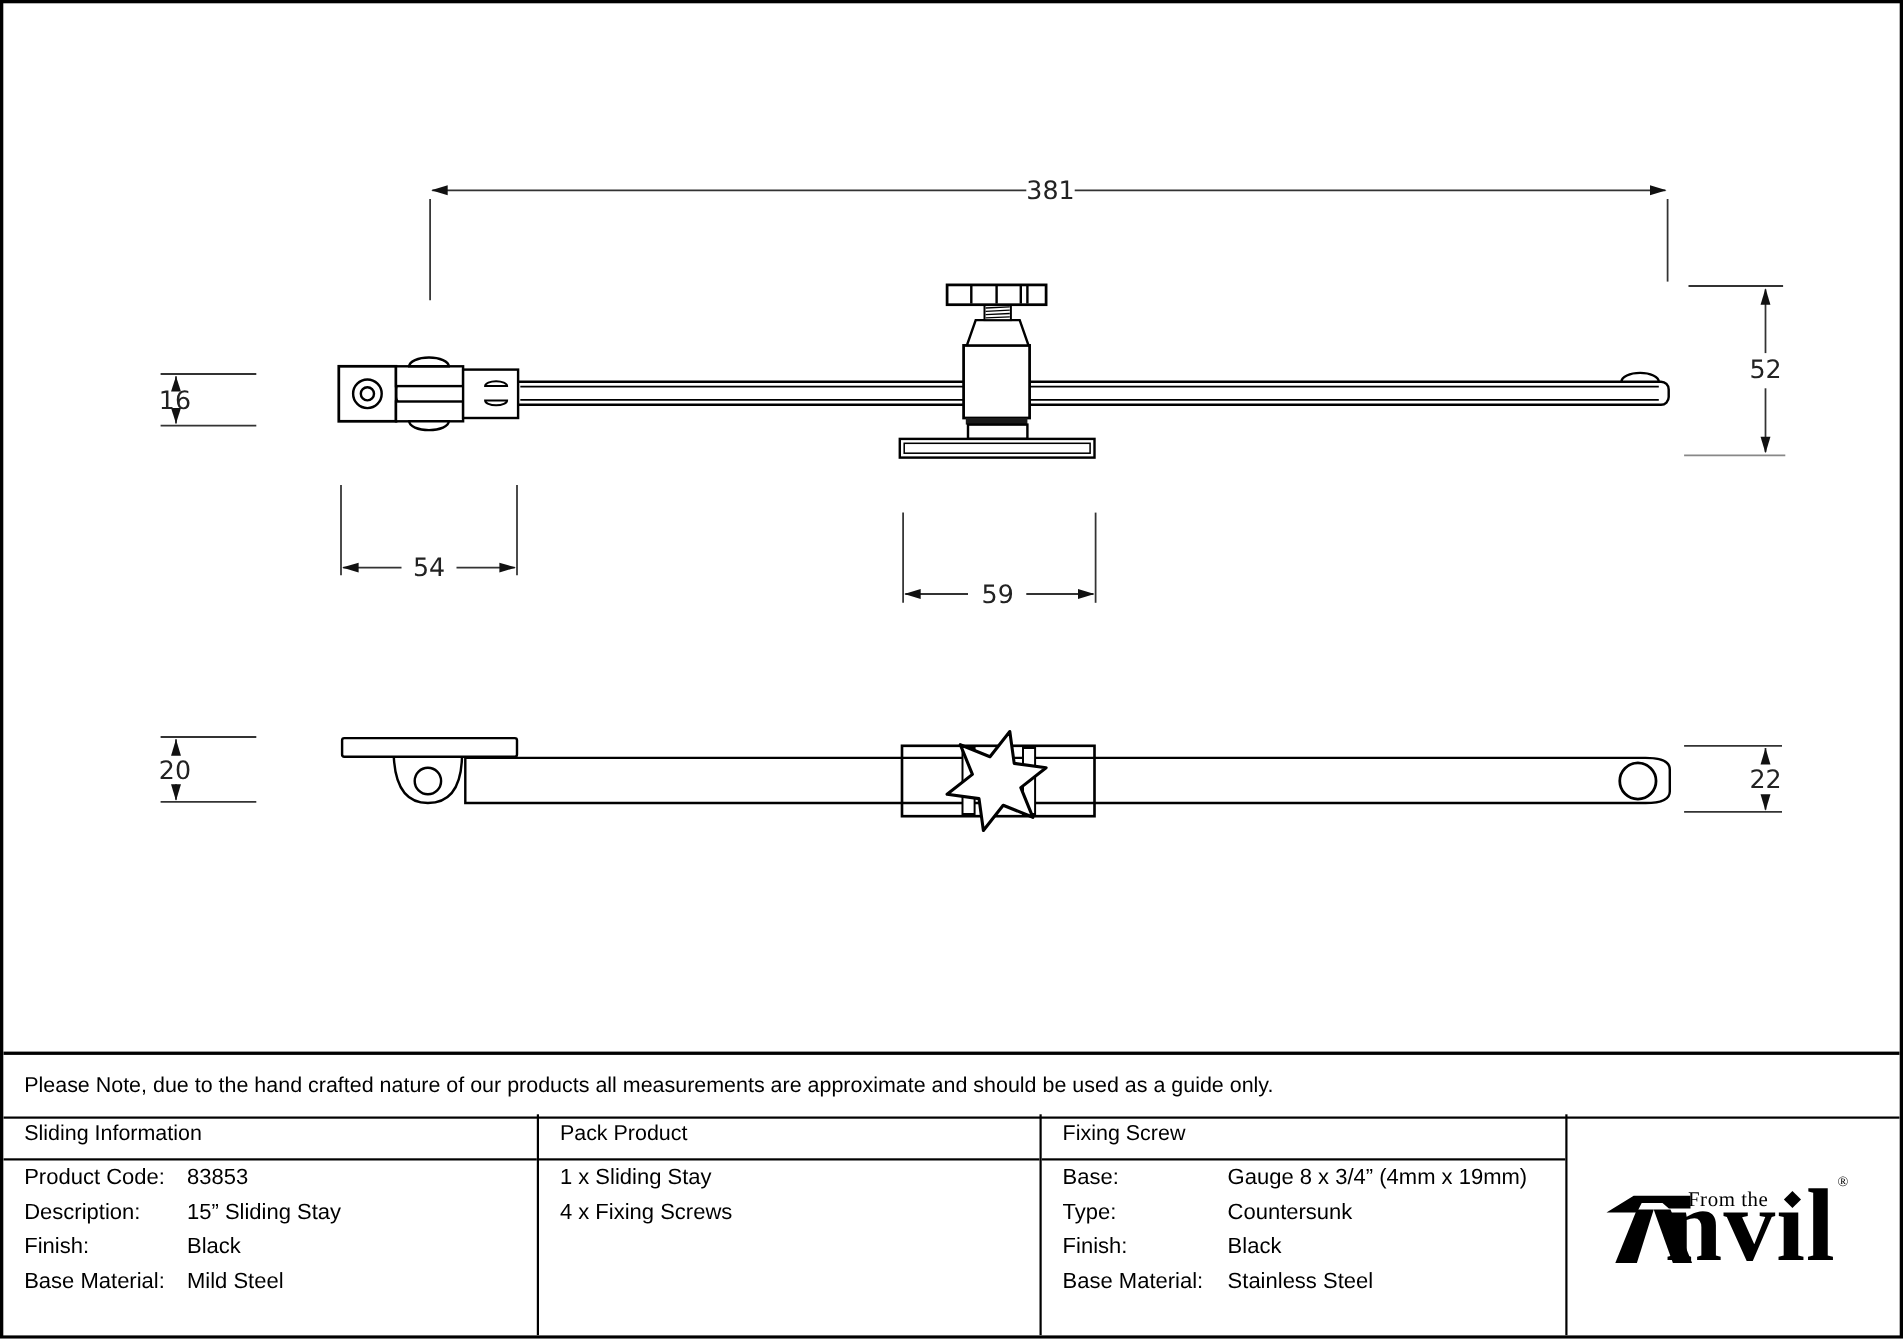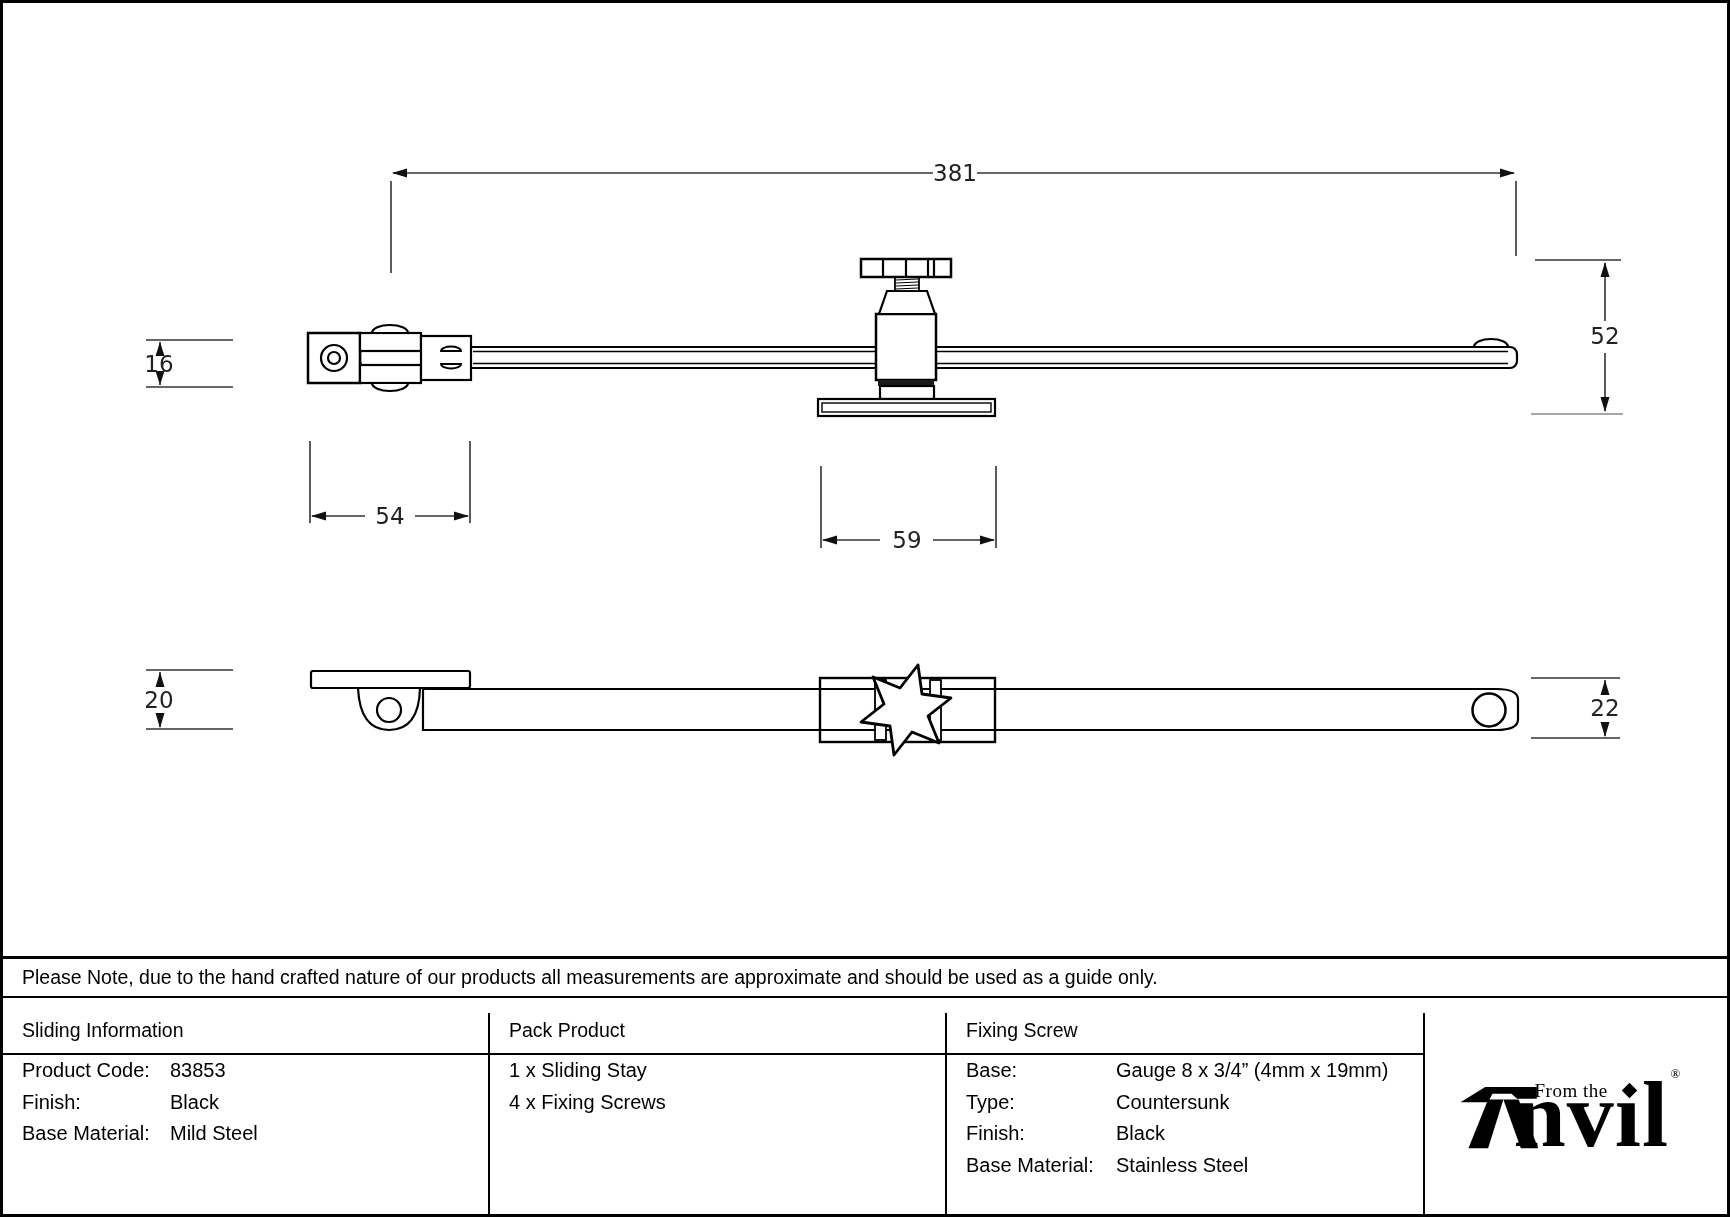--- a/index.html
+++ b/index.html
@@ -7,21 +7,21 @@
     position:relative;width:1730px;height:1217px;background:#fff;
     border:3px solid #000;box-sizing:border-box;overflow:hidden;
     font-family:"Liberation Sans",sans-serif;color:#000;
   }
   
   .drawing{position:absolute;left:0;top:0;width:1724px;height:950px;}
   .drawing svg{display:block;}
   .dim-text{font-family:"DejaVu Sans",sans-serif;font-size:23px;fill:#222;}
   
   .note-row{
-    position:absolute;left:0;right:0;top:953px;height:42px;box-sizing:border-box;
+    position:absolute;left:0;right:0;top:953px;height:61px;box-sizing:border-box;
     border-top:3px solid #000;border-bottom:2px solid #000;
     display:flex;align-items:center;padding-left:19px;
     font-size:19.5px;
   }
   
   .spec-table{position:absolute;left:0;right:0;top:1010px;bottom:0;}
   .col{position:absolute;top:0;bottom:0;box-sizing:border-box;}
   .col1{left:0;width:485px;}
   .col2{left:485px;width:457px;border-left:2px solid #000;}
   .col3{left:942px;width:478px;border-left:2px solid #000;}
@@ -189,20 +189,24 @@
   <div class="spec-table">
 
     <div class="col col1">
       <div class="hdr">Sliding Information</div>
       <div class="cellbody">
         <div class="kv">
           <span class="k">Product Code:</span>
           <span class="v">83853</span>
         </div>
         <div class="kv">
+          <span class="k">Description:</span>
+          <span class="v">15” Sliding Stay</span>
+        </div>
+        <div class="kv">
           <span class="k">Finish:</span>
           <span class="v">Black</span>
         </div>
         <div class="kv">
           <span class="k">Base Material:</span>
           <span class="v">Mild Steel</span>
         </div>
       </div>
     </div>
 

